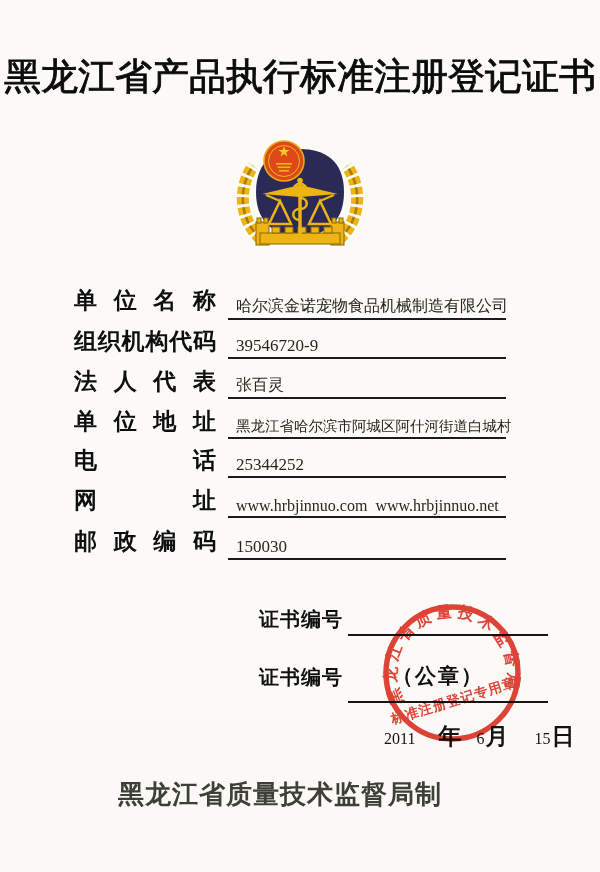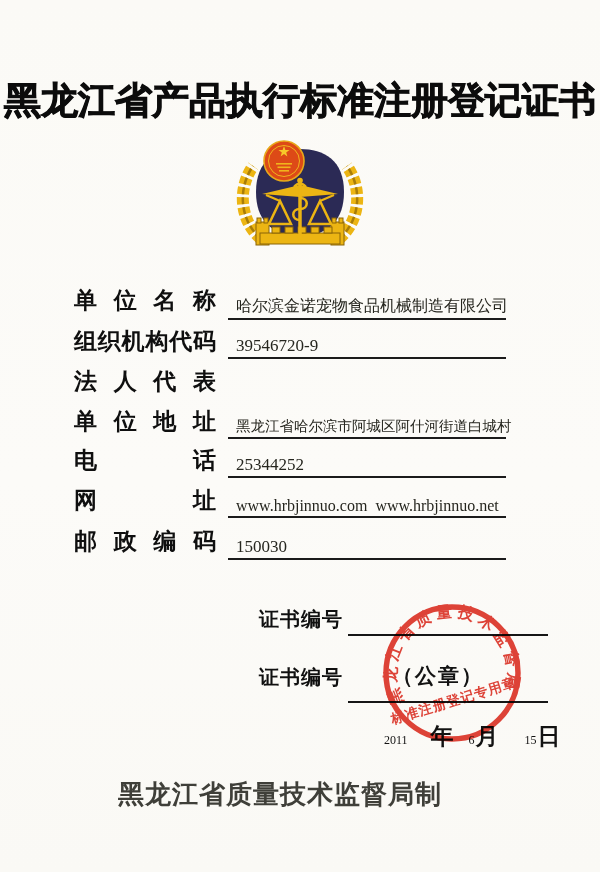--- a/index.html
+++ b/index.html
@@ -3,22 +3,22 @@
 <meta charset="utf-8">
 <style>
   html,body{margin:0;padding:0;background:#e9e9e9;}
   .page{
     position:relative;width:600px;height:872px;margin:0 auto;
     background:linear-gradient(180deg,#fbfaf6 0%,#fcfbf8 55%,#faf9f5 100%);
     font-family:"Liberation Serif","DejaVu Serif",serif;
     color:#111;overflow:hidden;
   }
   .title{
-    position:absolute;top:76px;left:0;right:0;text-align:center;
-    font-size:37px;font-weight:700;letter-spacing:0px;color:#0c0c0c;
+    position:absolute;top:52px;left:0;right:0;text-align:center;
+    font-size:37px;font-weight:400;letter-spacing:0px;color:#0c0c0c;
     -webkit-text-stroke:0.9px #0c0c0c;
   }
   
   .field-label{
     position:absolute;left:74px;width:142px;height:28px;
     font-size:23px;font-weight:bold;color:#0f0f0f;line-height:26px;
   }
   .char-spread{display:flex;justify-content:space-between;}
   .field-value{
     position:absolute;left:228px;width:278px;height:27px;
@@ -42,21 +42,21 @@
   .cert-line{position:absolute;left:348px;width:200px;border-top:2px solid #161616;}
   .ln1{top:634px}.ln2{top:701px}
   .issuer-value{
     position:absolute;left:392px;top:662px;font-size:21px;font-weight:bold;
     letter-spacing:2px;color:#131313;
   }
   .date-row{
     position:absolute;left:384px;top:721px;display:flex;align-items:baseline;
     color:#121212;white-space:nowrap;
   }
-  .date-num{font-size:12px;}
+  .date-num{font-size:16px;}
   .date-unit{font-size:23px;font-weight:bold;}
   .mY{margin-left:23px}.mM{margin-left:15px}.mD{margin-left:26px}.mDu{margin-left:1px}
   
   .seal{
     position:absolute;left:380px;top:601px;width:144px;height:144px;
     mix-blend-mode:multiply;opacity:.93;
   }
   
   .emblem{position:absolute;left:236px;top:134px;width:128px;height:132px;}
   
@@ -142,20 +142,21 @@
       <span>码</span>
     </div>
   <div class="field-value fv2">39546720-9</div>
 
   <div class="field-label char-spread fl3">
       <span>法</span>
       <span>人</span>
       <span>代</span>
       <span>表</span>
     </div>
+  <div class="field-value fv3">张百灵</div>
 
   <div class="field-label char-spread fl4">
       <span>单</span>
       <span>位</span>
       <span>地</span>
       <span>址</span>
     </div>
   <div class="field-value fv4">黑龙江省哈尔滨市阿城区阿什河街道白城村</div>
 
   <div class="field-label char-spread fl5">

